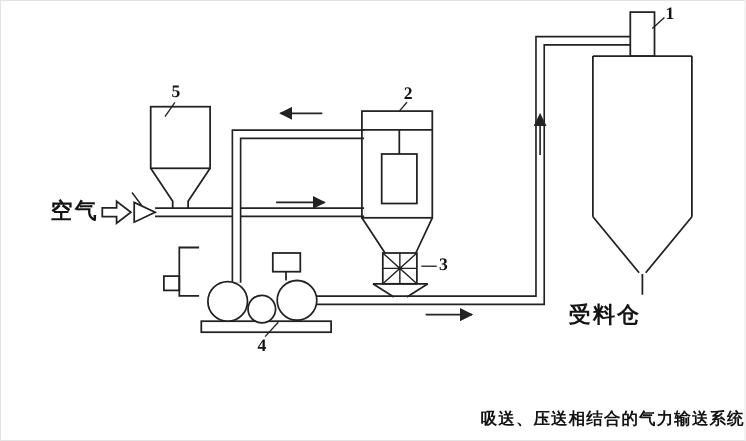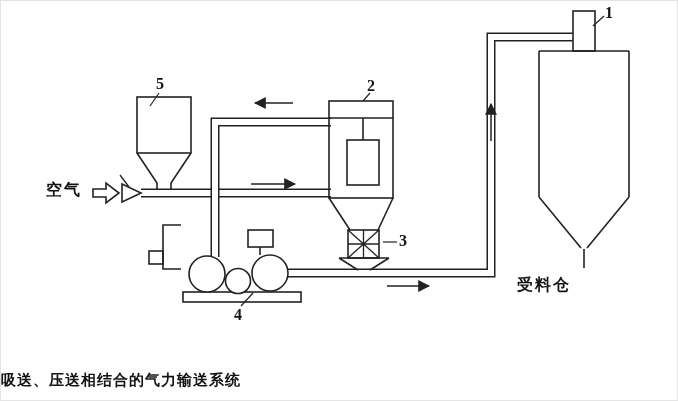--- a/index.html
+++ b/index.html
@@ -8,24 +8,24 @@
     border:1px solid #e4e4e4;box-sizing:border-box;
     font-family:"Liberation Sans",sans-serif;overflow:hidden;
   }
   .stage svg{position:absolute;left:0;top:0;}
   .ln{stroke:#222;stroke-width:1.6;fill:none;stroke-linejoin:miter;}
   .thin{stroke:#222;stroke-width:1.3;fill:none;}
   .po{stroke:#222;stroke-width:9;fill:none;stroke-linejoin:miter;}
   .pi{stroke:#ffffff;stroke-width:6;fill:none;stroke-linejoin:miter;}
   .fillw{fill:#ffffff;stroke:#222;stroke-width:1.6;stroke-linejoin:miter;}
   .lbl{position:absolute;color:#141414;white-space:nowrap;line-height:1;}
-  .cjk{font-size:16px;font-weight:700;letter-spacing:2px;}
+  .cjk{font-size:20px;font-weight:700;letter-spacing:2px;}
   .num{font-size:16px;font-weight:700;font-family:"Liberation Serif",serif;}
   .caption{
-    position:absolute;left:0;right:0;top:370px;text-align:left;
+    position:absolute;left:0;right:0;top:370px;text-align:right;
     font-size:15px;font-weight:700;color:#141414;letter-spacing:1px;
     font-family:"Liberation Sans",sans-serif;
   }
 </style>
 </head>
 <body>
 
 <div class="stage">
 
   <svg width="678" height="401" viewBox="0 0 678 401">

